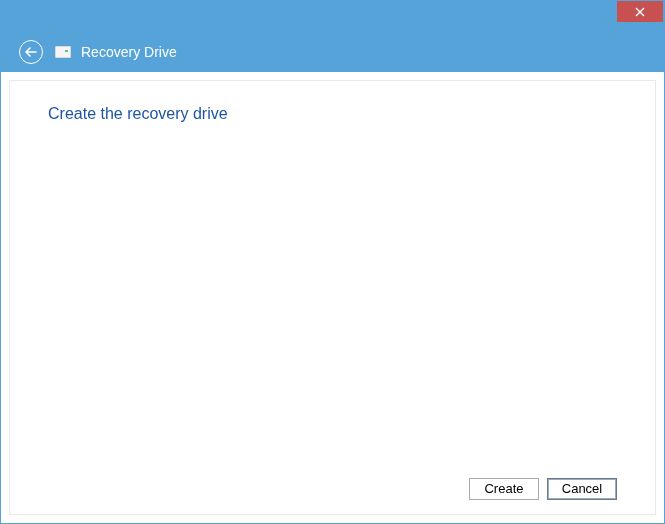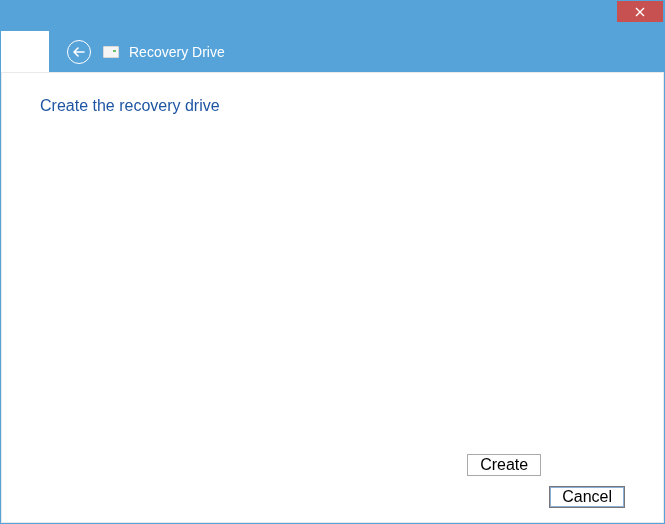--- a/index.html
+++ b/index.html
@@ -36,21 +36,20 @@
     margin-right:1px;
   }
   .close-btn svg { display: block; }
   .header {
     background: #56a3da;
     height: 41px;
     display: flex;
     align-items: center;
     padding: 0 10px 0 18px;
     gap: 10px;
-    margin-left: 48px;
   }
   .back-btn {
     width: 24px;
     height: 24px;
     border-radius: 50%;
     border: 1.5px solid #fff;
     display: flex;
     align-items: center;
     justify-content: center;
     cursor: pointer;
@@ -73,21 +72,21 @@
     width:3px; height:2px;
     background:#6fbf6f;
   }
   .header-title {
     color: #fff;
     font-size: 14px;
     font-weight: 400;
   }
   .content-outer {
     flex: 1;
-    padding: 0;
+    padding: 8px;
     display: flex;
     flex-direction: column;
   }
   .content {
     flex: 1;
     border: 1px solid #e9e9e9;
     background: #fff;
     padding: 24px 38px 14px 38px;
     display: flex;
     flex-direction: column;
@@ -119,33 +118,32 @@
   .spacer { flex: 1; }
   .button-row {
     display: flex;
     justify-content: flex-end;
     gap: 8px;
     padding-top: 12px;
   }
   .btn {
     min-width: 70px;
     height: 22px;
-    font-size: 16px;
+    font-size: 13px;
     font-family: inherit;
     background: #fff;
     border: 1px solid #aaa;
     padding: 0 12px;
     cursor: pointer;
     line-height: 20px;
     text-align: center;
   }
   .btn.default {
     border: 1px solid #777;
     box-shadow: 0 0 0 1px #8caed6 inset;
-    margin-top: 32px;
   }
 </style>
 </head>
 <body>
 
 <div class="window">
 
   <div class="titlebar">
     <div class="close-btn" title="Close">
       <svg width="10" height="10" viewBox="0 0 10 10">

